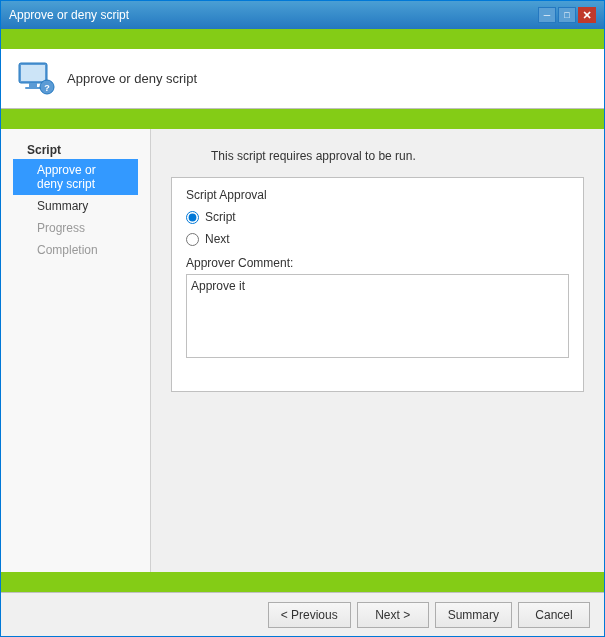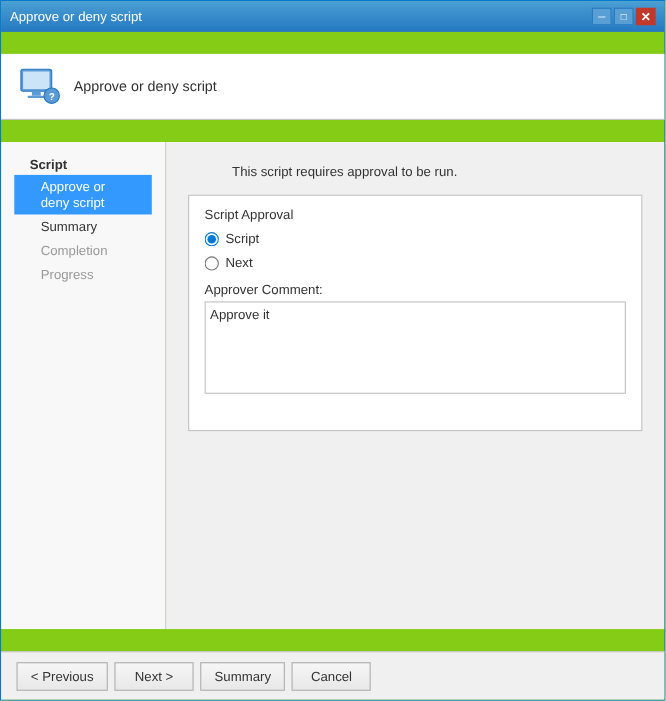--- a/index.html
+++ b/index.html
@@ -172,20 +172,21 @@
       padding: 4px;
       font-family: 'Segoe UI', Tahoma, sans-serif;
       color: #333;
       outline: none;
     }
     .footer {
       background: #f0f0f0;
       border-top: 1px solid #c0c0c0;
       padding: 10px 14px;
       display: flex;
+      justify-content: flex-end;
       gap: 6px;
       flex-shrink: 0;
       height: 44px;
       align-items: center;
     }
     .footer-btn {
       height: 26px;
       min-width: 72px;
       border: 1px solid #adadad;
       background: linear-gradient(to bottom, #f6f6f6, #e8e8e8);
@@ -222,22 +223,22 @@
     </div>
     <span class="header-title">Approve or deny script</span>
   </div>
 
   <div class="content-area">
 
     <div class="sidebar">
       <div class="sidebar-section">Script</div>
       <div class="sidebar-item active">Approve or deny script</div>
       <div class="sidebar-item">Summary</div>
+      <div class="sidebar-item disabled">Progress</div>
       <div class="sidebar-item disabled">Completion</div>
-      <div class="sidebar-item disabled">Progress</div>
     </div>
 
     <div class="main-content">
       <div class="description">This script requires approval to be run.</div>
 
       <div class="group-box">
         <div class="group-box-label">Script Approval</div>
 
         <label class="radio-option">
           <input type="radio" name="approval" checked="" style="">

